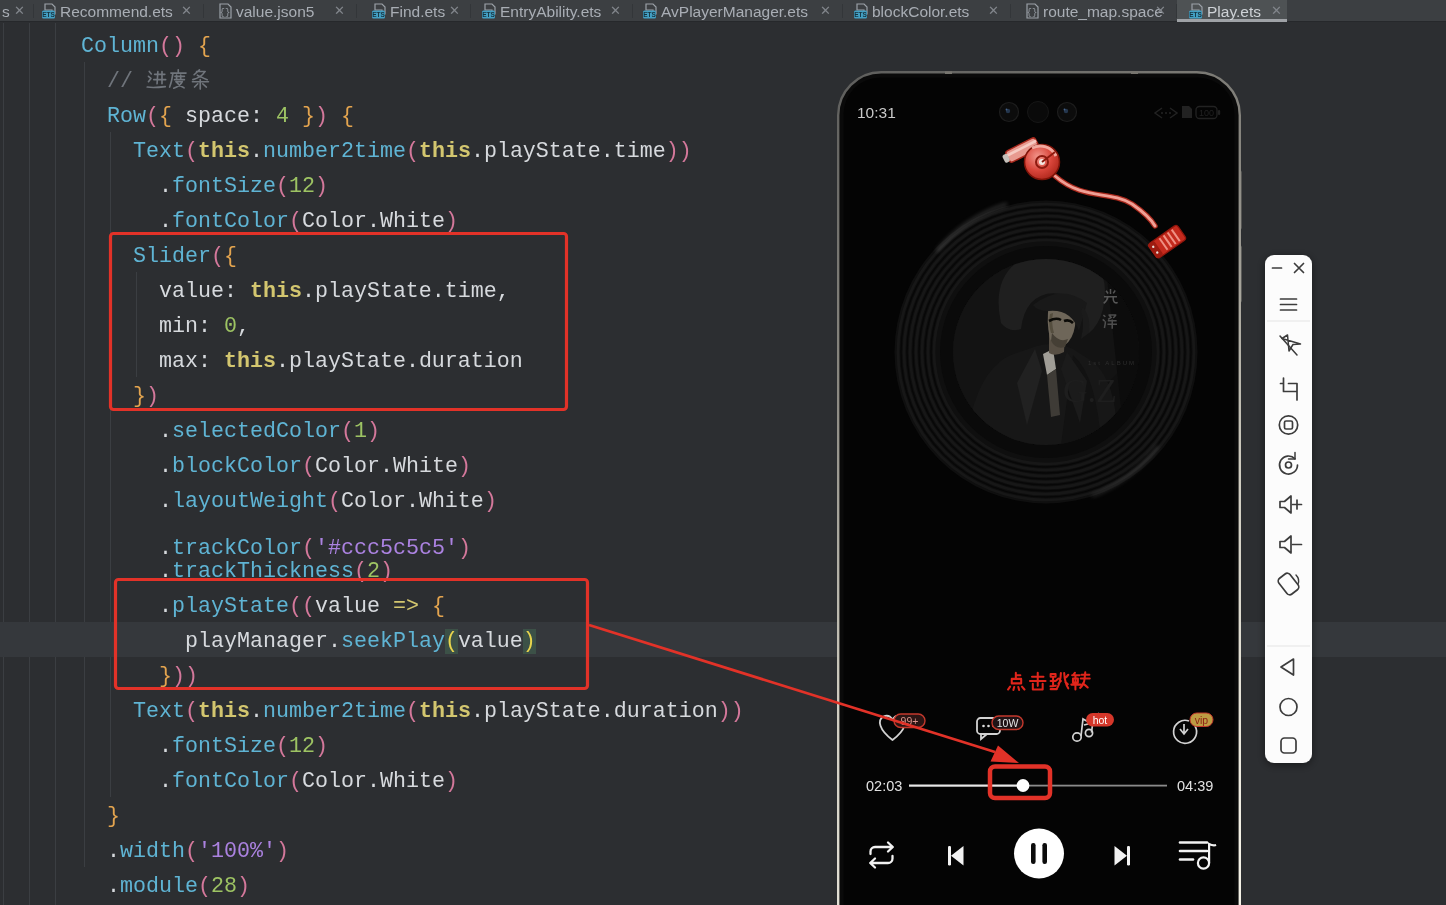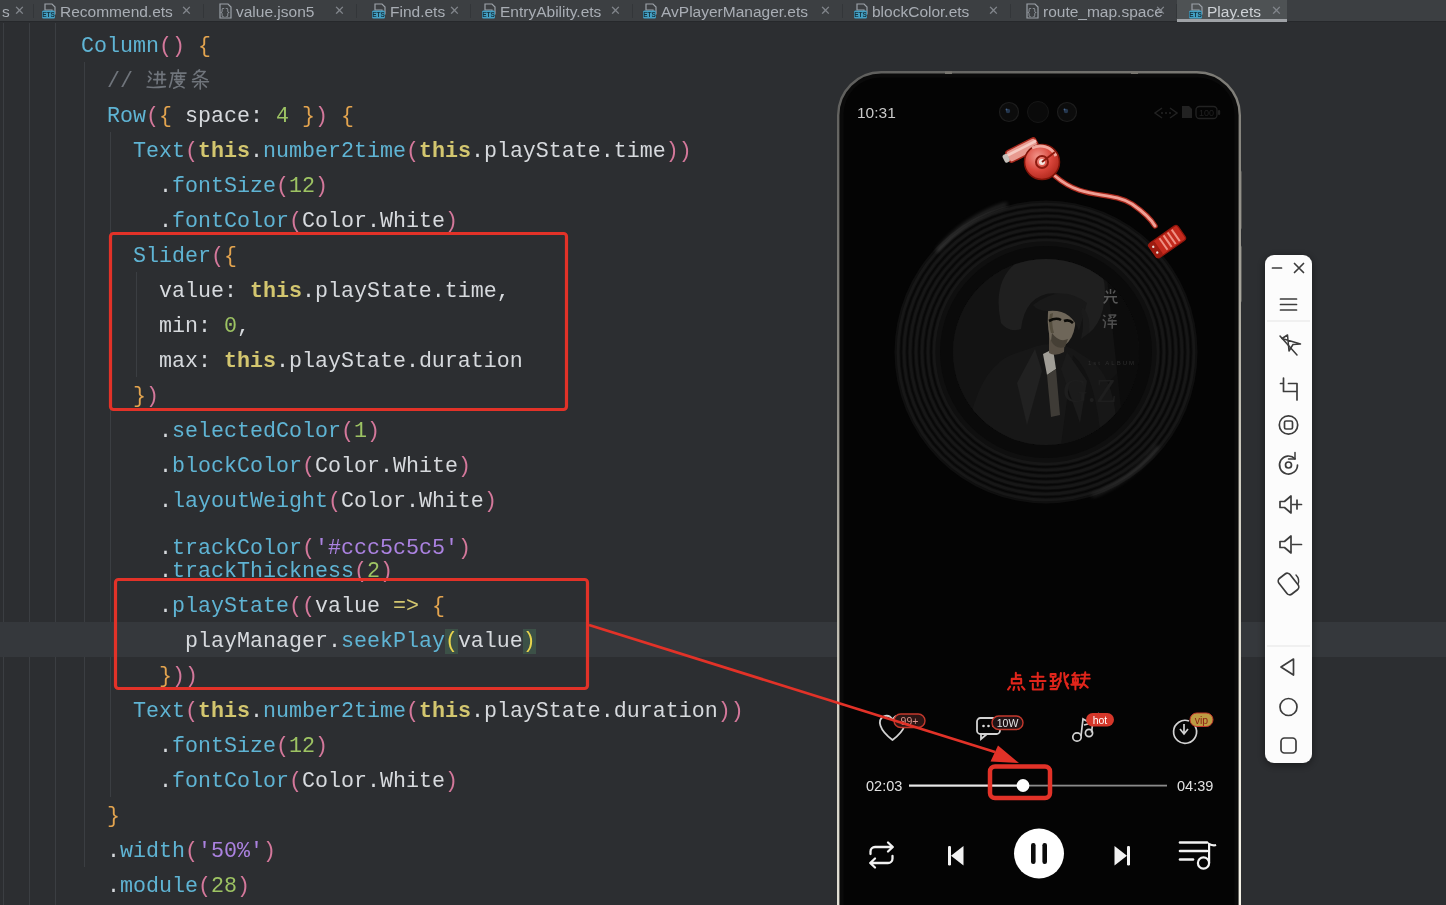--- a/index.html
+++ b/index.html
@@ -58,21 +58,21 @@
 <div class="cl" style="top:461.0px">            .<span class="cy">layoutWeight</span><span class="pk">(</span>Color.White<span class="pk">)</span></div>
 <div class="cl" style="top:508px">            .<span class="cy">trackColor</span><span class="pk">(</span><span class="pu">'#ccc5c5c5'</span><span class="pk">)</span></div>
 <div class="cl" style="top:531.0px">            .<span class="cy">trackThickness</span><span class="pk">(</span><span class="gr">2</span><span class="pk">)</span></div>
 <div class="cl" style="top:566.0px">            .<span class="cy">playState</span><span class="pk">((</span>value <span class="ar">=&gt;</span> <span class="or">{</span></div>
 <div class="cl" style="top:601.0px">              playManager.<span class="cy">seekPlay</span><span class="mb">(</span>value<span class="mb">)</span></div>
 <div class="cl" style="top:636.0px">            <span class="or">}</span><span class="pk">))</span></div>
 <div class="cl" style="top:671.0px">          <span class="cy">Text</span><span class="pk">(</span><span class="kh">this</span>.<span class="cy">number2time</span><span class="pk">(</span><span class="kh">this</span>.playState.duration<span class="pk">))</span></div>
 <div class="cl" style="top:706.0px">            .<span class="cy">fontSize</span><span class="pk">(</span><span class="gr">12</span><span class="pk">)</span></div>
 <div class="cl" style="top:741.0px">            .<span class="cy">fontColor</span><span class="pk">(</span>Color.White<span class="pk">)</span></div>
 <div class="cl" style="top:776.0px">        <span class="or">}</span></div>
-<div class="cl" style="top:811.0px">        .<span class="cy">width</span><span class="pk">(</span><span class="pu">'50%'</span><span class="pk">)</span></div>
+<div class="cl" style="top:811.0px">        .<span class="cy">width</span><span class="pk">(</span><span class="pu">'100%'</span><span class="pk">)</span></div>
 <div class="cl" style="top:846.0px">        .<span class="cy">module</span><span class="pk">(</span><span class="gr">28</span><span class="pk">)</span></div>
 </div>
 </div>
 <div id="tabbar">
 <div id="activetab"></div>
 <div class="tab-sep" style="left:33px"></div>
 <div class="tab-sep" style="left:203px"></div>
 <div class="tab-sep" style="left:356px"></div>
 <div class="tab-sep" style="left:470px"></div>
 <div class="tab-sep" style="left:632px"></div>

